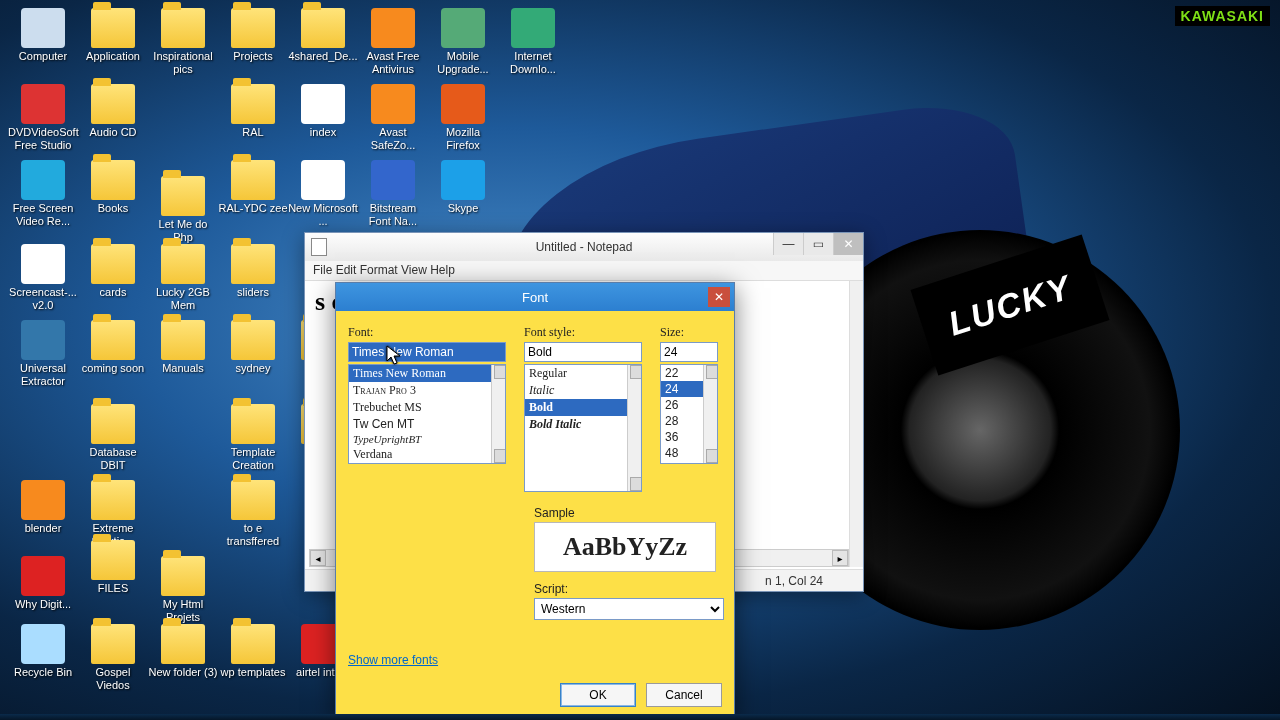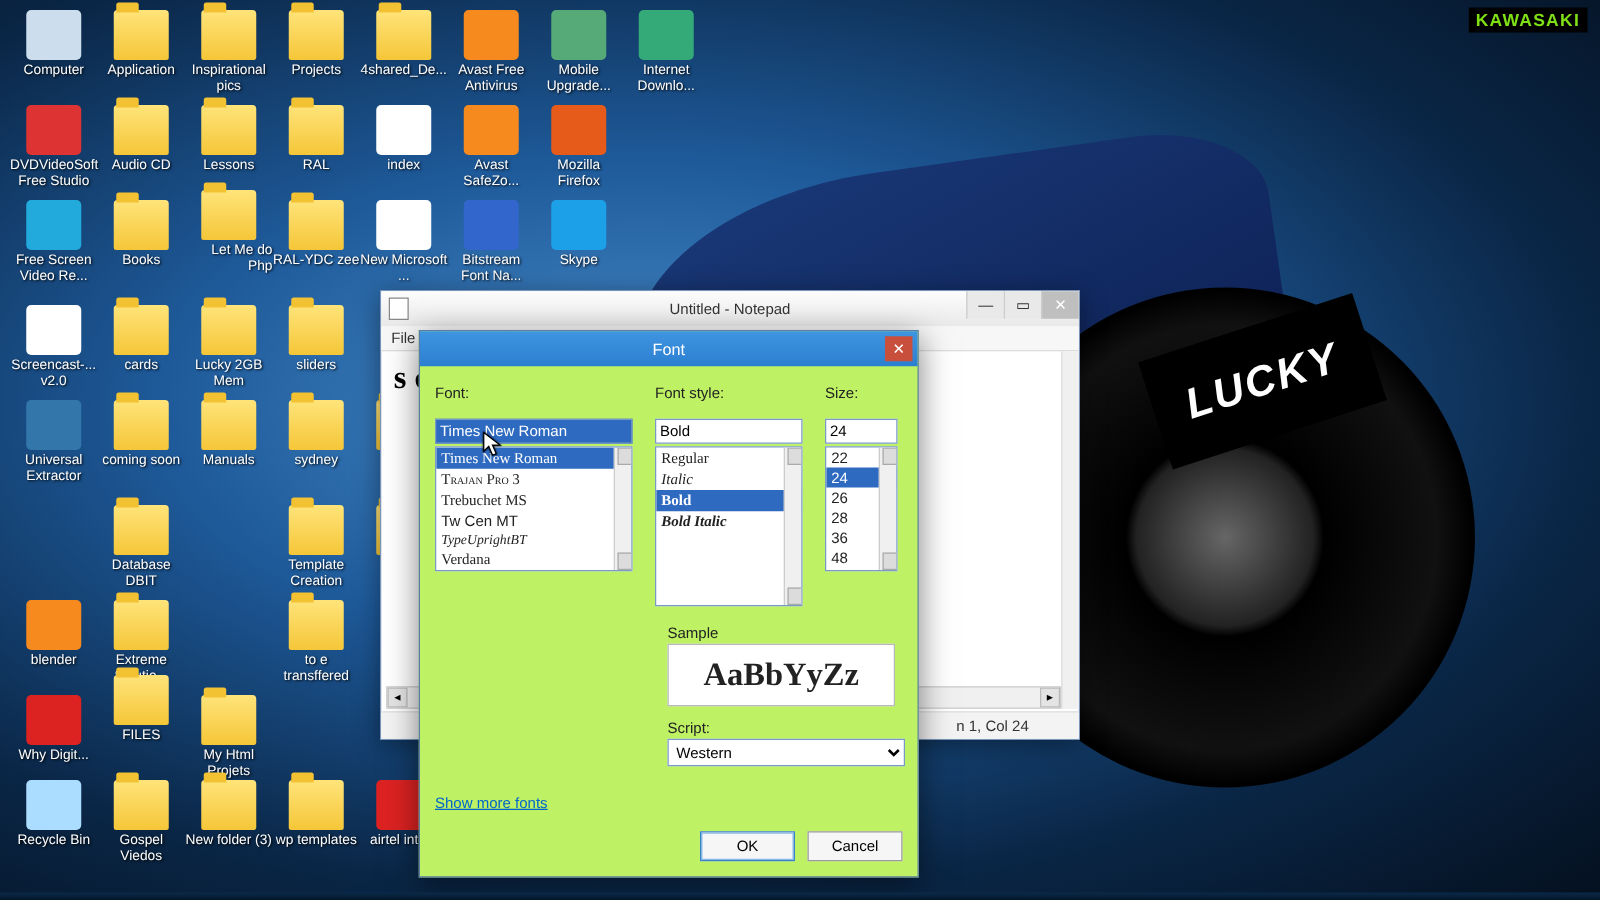--- a/index.html
+++ b/index.html
@@ -24,26 +24,26 @@
 .np-ctrls .close { background:#bfbfbf; color:#fff; }
 .np-menu { height:20px; padding:2px 8px; font-size:12px; color:#333; background:#f7f7f7; border-bottom:1px solid #ddd; }
 .np-body { padding:6px 10px; font-family:"Times New Roman",serif; font-weight:bold; font-size:26px; white-space:nowrap; overflow:hidden; }
 .np-hscroll { position:absolute; left:4px; right:14px; bottom:24px; height:18px; background:#f0f0f0; border:1px solid #ccc; display:flex; align-items:center; }
 .np-hscroll .arr { width:16px; height:16px; background:#e4e4e4; border:1px solid #bbb; font-size:10px; display:flex; align-items:center; justify-content:center; }
 .np-hscroll .track { flex:1; }
 .np-status { position:absolute; left:0; right:0; bottom:0; height:22px; background:#f3f3f3; border-top:1px solid #ddd; font-size:12px; color:#333; display:flex; align-items:center; justify-content:flex-end; padding-right:40px; }
 .np-vscroll { position:absolute; right:0; top:48px; bottom:24px; width:14px; background:#f0f0f0; border-left:1px solid #ddd; }
 
 
-.fontdlg { position:absolute; left:335px; top:264px; width:400px; height:438px; background:#bef264; border:1px solid #5a7da8; box-shadow:0 6px 24px rgba(0,0,0,.5); }
+.fontdlg { position:absolute; left:335px; top:282px; width:400px; height:438px; background:#fde047; border:1px solid #5a7da8; box-shadow:0 6px 24px rgba(0,0,0,.5); }
 .fd-title { height:28px; background:linear-gradient(#3e95e0,#2c7fd0); color:#fff; font-size:13px; display:flex; align-items:center; justify-content:center; position:relative; }
 .fd-close { position:absolute; right:4px; top:4px; width:22px; height:20px; background:#c94f3d; color:#fff; font-size:12px; display:flex; align-items:center; justify-content:center; cursor:pointer; }
 .fd-body { padding:14px 12px 10px; font-size:12px; color:#222; position:relative; height:calc(100% - 28px); }
 .fd-row1 { display:flex; gap:18px; }
-.fd-col label { display:block; margin-bottom:14px; }
+.fd-col label { display:block; margin-bottom:2px;font-family:Liberation Serif, serif; }
 .fd-input { width:100%; height:20px; border:1px solid #7a9ac7; padding:1px 3px; font-size:12px; background:#fff; }
 .fd-input.sel { background:#2d6ac0; color:#fff; }
 .fd-list { width:100%; border:1px solid #7a9ac7; background:#fff; margin-top:2px; overflow:hidden; position:relative; }
 .fd-list .item { padding:1px 4px; font-size:12px; cursor:pointer; white-space:nowrap; }
 .fd-list .item.hl { background:#2d6ac0; color:#fff; }
 .fd-list .sbar { position:absolute; right:0; top:0; bottom:0; width:14px; background:#f0f0f0; border-left:1px solid #ccc; }
 .fd-list .sbar::before,.fd-list .sbar::after { content:""; position:absolute; left:2px; width:10px; height:12px; background:#dcdcdc; border:1px solid #aaa; }
 .fd-list .sbar::before { top:0; } .fd-list .sbar::after { bottom:0; }
 .col-font { width:158px; } .col-style { width:118px; } .col-size { width:58px; }
 .col-font .fd-list { height:100px; } .col-style .fd-list { height:128px; } .col-size .fd-list { height:100px; }
@@ -104,24 +104,20 @@
       <span>Internet Downlo...</span>
     </div>
     <div class="dicon" style="left: 8px; top: 84px;">
       <div class="appicon" style="background: rgb(221, 51, 51);"></div>
       <span>DVDVideoSoft Free Studio</span>
     </div>
     <div class="dicon" style="left: 78px; top: 84px;">
       <div class="ficon"></div>
       <span>Audio CD</span>
     </div>
-    <div class="dicon" style="left: 148px; top: 84px;">
-      <div class="ficon"></div>
-      <span>Lessons</span>
-    </div>
     <div class="dicon" style="left: 218px; top: 84px;">
       <div class="ficon"></div>
       <span>RAL</span>
     </div>
     <div class="dicon" style="left: 288px; top: 84px;">
       <div class="appicon" style="background: rgb(255, 255, 255);"></div>
       <span>index</span>
     </div>
     <div class="dicon" style="left: 358px; top: 84px;">
       <div class="appicon" style="background: rgb(247, 138, 30);"></div>
@@ -132,21 +128,21 @@
       <span>Mozilla Firefox</span>
     </div>
     <div class="dicon" style="left: 8px; top: 160px;">
       <div class="appicon" style="background: rgb(34, 170, 221);"></div>
       <span>Free Screen Video Re...</span>
     </div>
     <div class="dicon" style="left: 78px; top: 160px;">
       <div class="ficon"></div>
       <span>Books</span>
     </div>
-    <div class="dicon" style="left: 148px; top: 152px; text-align: right;">
+    <div class="dicon" style="left: 148px; top: 176px;">
       <div class="ficon"></div>
       <span>Let Me do Php</span>
     </div>
     <div class="dicon" style="left: 218px; top: 160px;">
       <div class="ficon"></div>
       <span>RAL-YDC zee</span>
     </div>
     <div class="dicon" style="left: 288px; top: 160px;">
       <div class="appicon" style="background: rgb(255, 255, 255);"></div>
       <span>New Microsoft ...</span>

